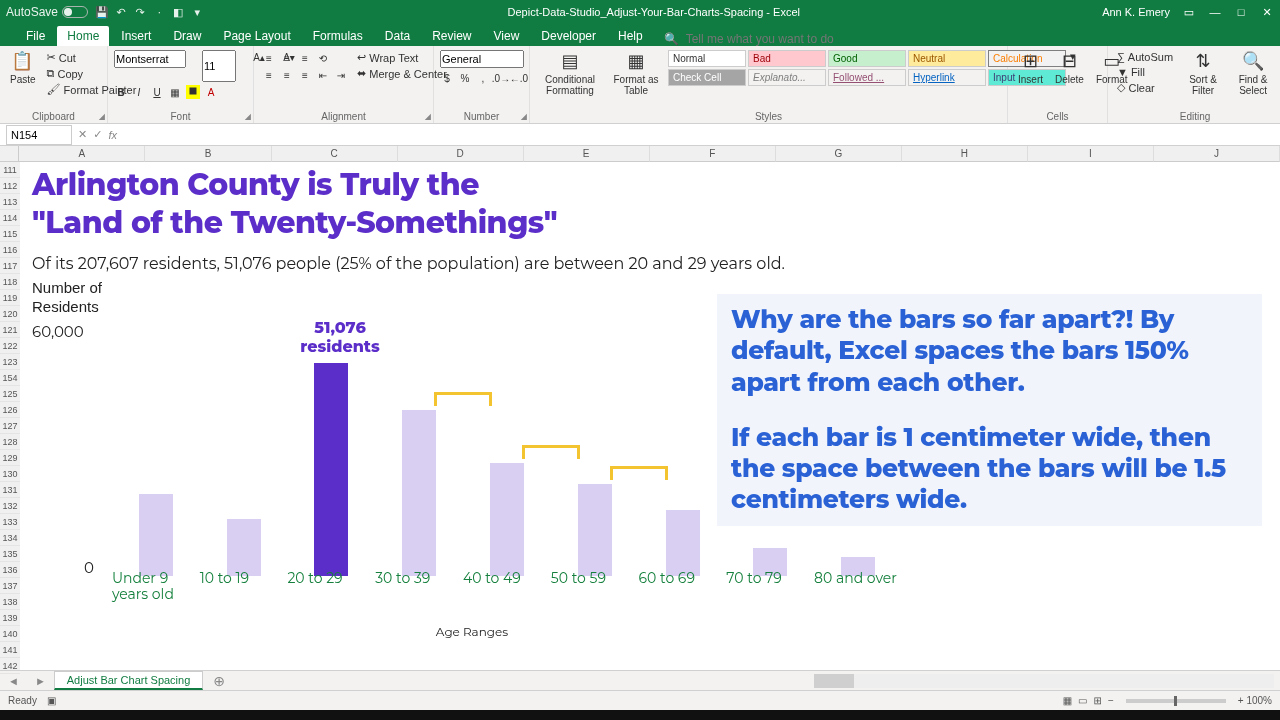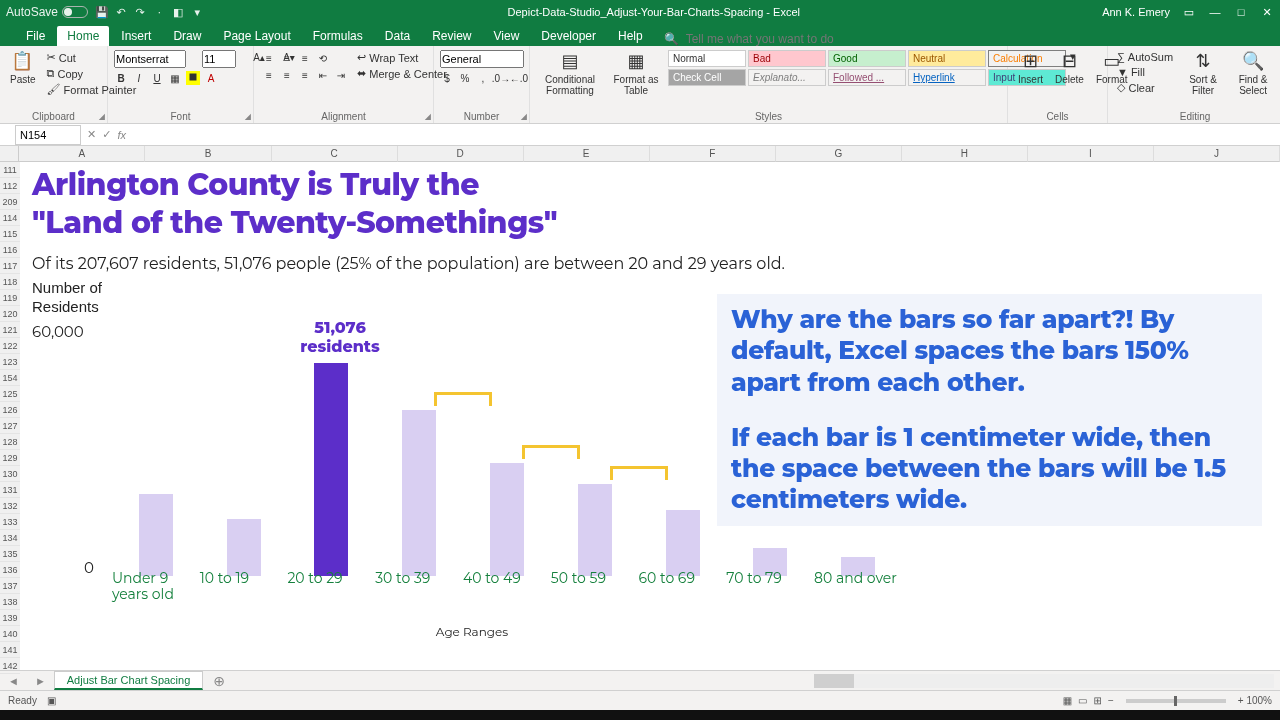--- a/index.html
+++ b/index.html
@@ -28,31 +28,31 @@
   
   .ribbon { background:#f3f2f1; height:78px; display:flex; border-bottom:1px solid #d0d0d0; font-size:11px; color:#333;}
   .group { border-right:1px solid #e0e0e0; padding:2px 6px; display:flex; flex-direction:column; position:relative; }
   .group-label { position:absolute; bottom:1px; left:0; right:0; text-align:center; font-size:10px; color:#666;}
   .group-body { flex:1; display:flex; align-items:flex-start; gap:4px; padding-top:2px;}
   .vcol { display:flex; flex-direction:column; gap:1px; }
   .ribbtn { padding:1px 3px; white-space:nowrap; cursor:default; display:flex; align-items:center; gap:3px; font-size:11px;}
   .bigbtn { display:flex; flex-direction:column; align-items:center; gap:2px; padding:2px 4px; font-size:10px; text-align:center; line-height:1.1;}
   .bigbtn .ic { font-size:18px; }
   .font-select { width:72px; font-size:11px; height:18px; }
-  .size-select { width:34px; font-size:11px; height:18px; }
+  .size-select { width:34px; font-size:11px; height:32px; }
   .mini { width:14px; height:14px; display:inline-flex; align-items:center; justify-content:center; font-size:10px; border:1px solid transparent;}
   .alignbtn { width:18px; height:16px; display:inline-flex; align-items:center; justify-content:center; font-size:10px; }
   .general-select { width:84px; font-size:11px; height:18px;}
   .style-cell { width:78px; height:17px; font-size:10px; padding:1px 4px; border:1px solid #ccc; display:flex; align-items:center;}
   .style-grid { display:grid; grid-template-columns:repeat(5,78px); grid-auto-rows:17px; gap:2px;}
   .launch { position:absolute; right:2px; bottom:2px; font-size:8px; color:#888;}
 
   
   .formulabar { height:22px; border-bottom:1px solid #d0d0d0; display:flex; align-items:center; background:#fff;}
-  .namebox { width:66px; height:20px; border:1px solid #ccc; font-size:11px; padding:2px 4px; margin-left:15px;}
+  .namebox { width:66px; height:20px; border:1px solid #ccc; font-size:11px; padding:2px 4px; margin-left:6px;}
   .fx-area { display:flex; align-items:center; gap:6px; padding:0 6px; color:#888; font-size:11px;}
   .fx-input { flex:1; border:none; height:20px; font-size:11px; padding:2px;}
 
   
   .gridwrap { position:relative; height:524px; background:#fff; }
   .colheads { position:absolute; left:0; top:0; height:16px; right:0; display:flex; background:#f0f0f0; font-size:10px; color:#555;}
   .rowheads { position:absolute; left:0; top:16px; bottom:0; width:20px; background:#f0f0f0; font-size:9px; color:#555; display:flex; flex-direction:column;}
   .rowheads div{ height:16px; text-align:center; line-height:16px; border-bottom:1px solid #e4e4e4;}
   .corner { width:20px; border-right:1px solid #ccc; border-bottom:1px solid #ccc;}
   .colcell { border-right:1px solid #ddd; border-bottom:1px solid #ccc; text-align:center; line-height:16px;}
@@ -335,21 +335,21 @@
       <div class="colcell" style="width: 130px;">E</div>
       <div class="colcell" style="width: 130px;">F</div>
       <div class="colcell" style="width: 130px;">G</div>
       <div class="colcell" style="width: 130px;">H</div>
       <div class="colcell" style="width: 130px;">I</div>
       <div class="colcell" style="width: 130px;">J</div>
     </div>
   <div class="rowheads">
       <div>111</div>
       <div>112</div>
-      <div>209</div>
+      <div>113</div>
       <div>114</div>
       <div>115</div>
       <div>116</div>
       <div>117</div>
       <div>118</div>
       <div>119</div>
       <div>120</div>
       <div>121</div>
       <div>122</div>
       <div>123</div>

